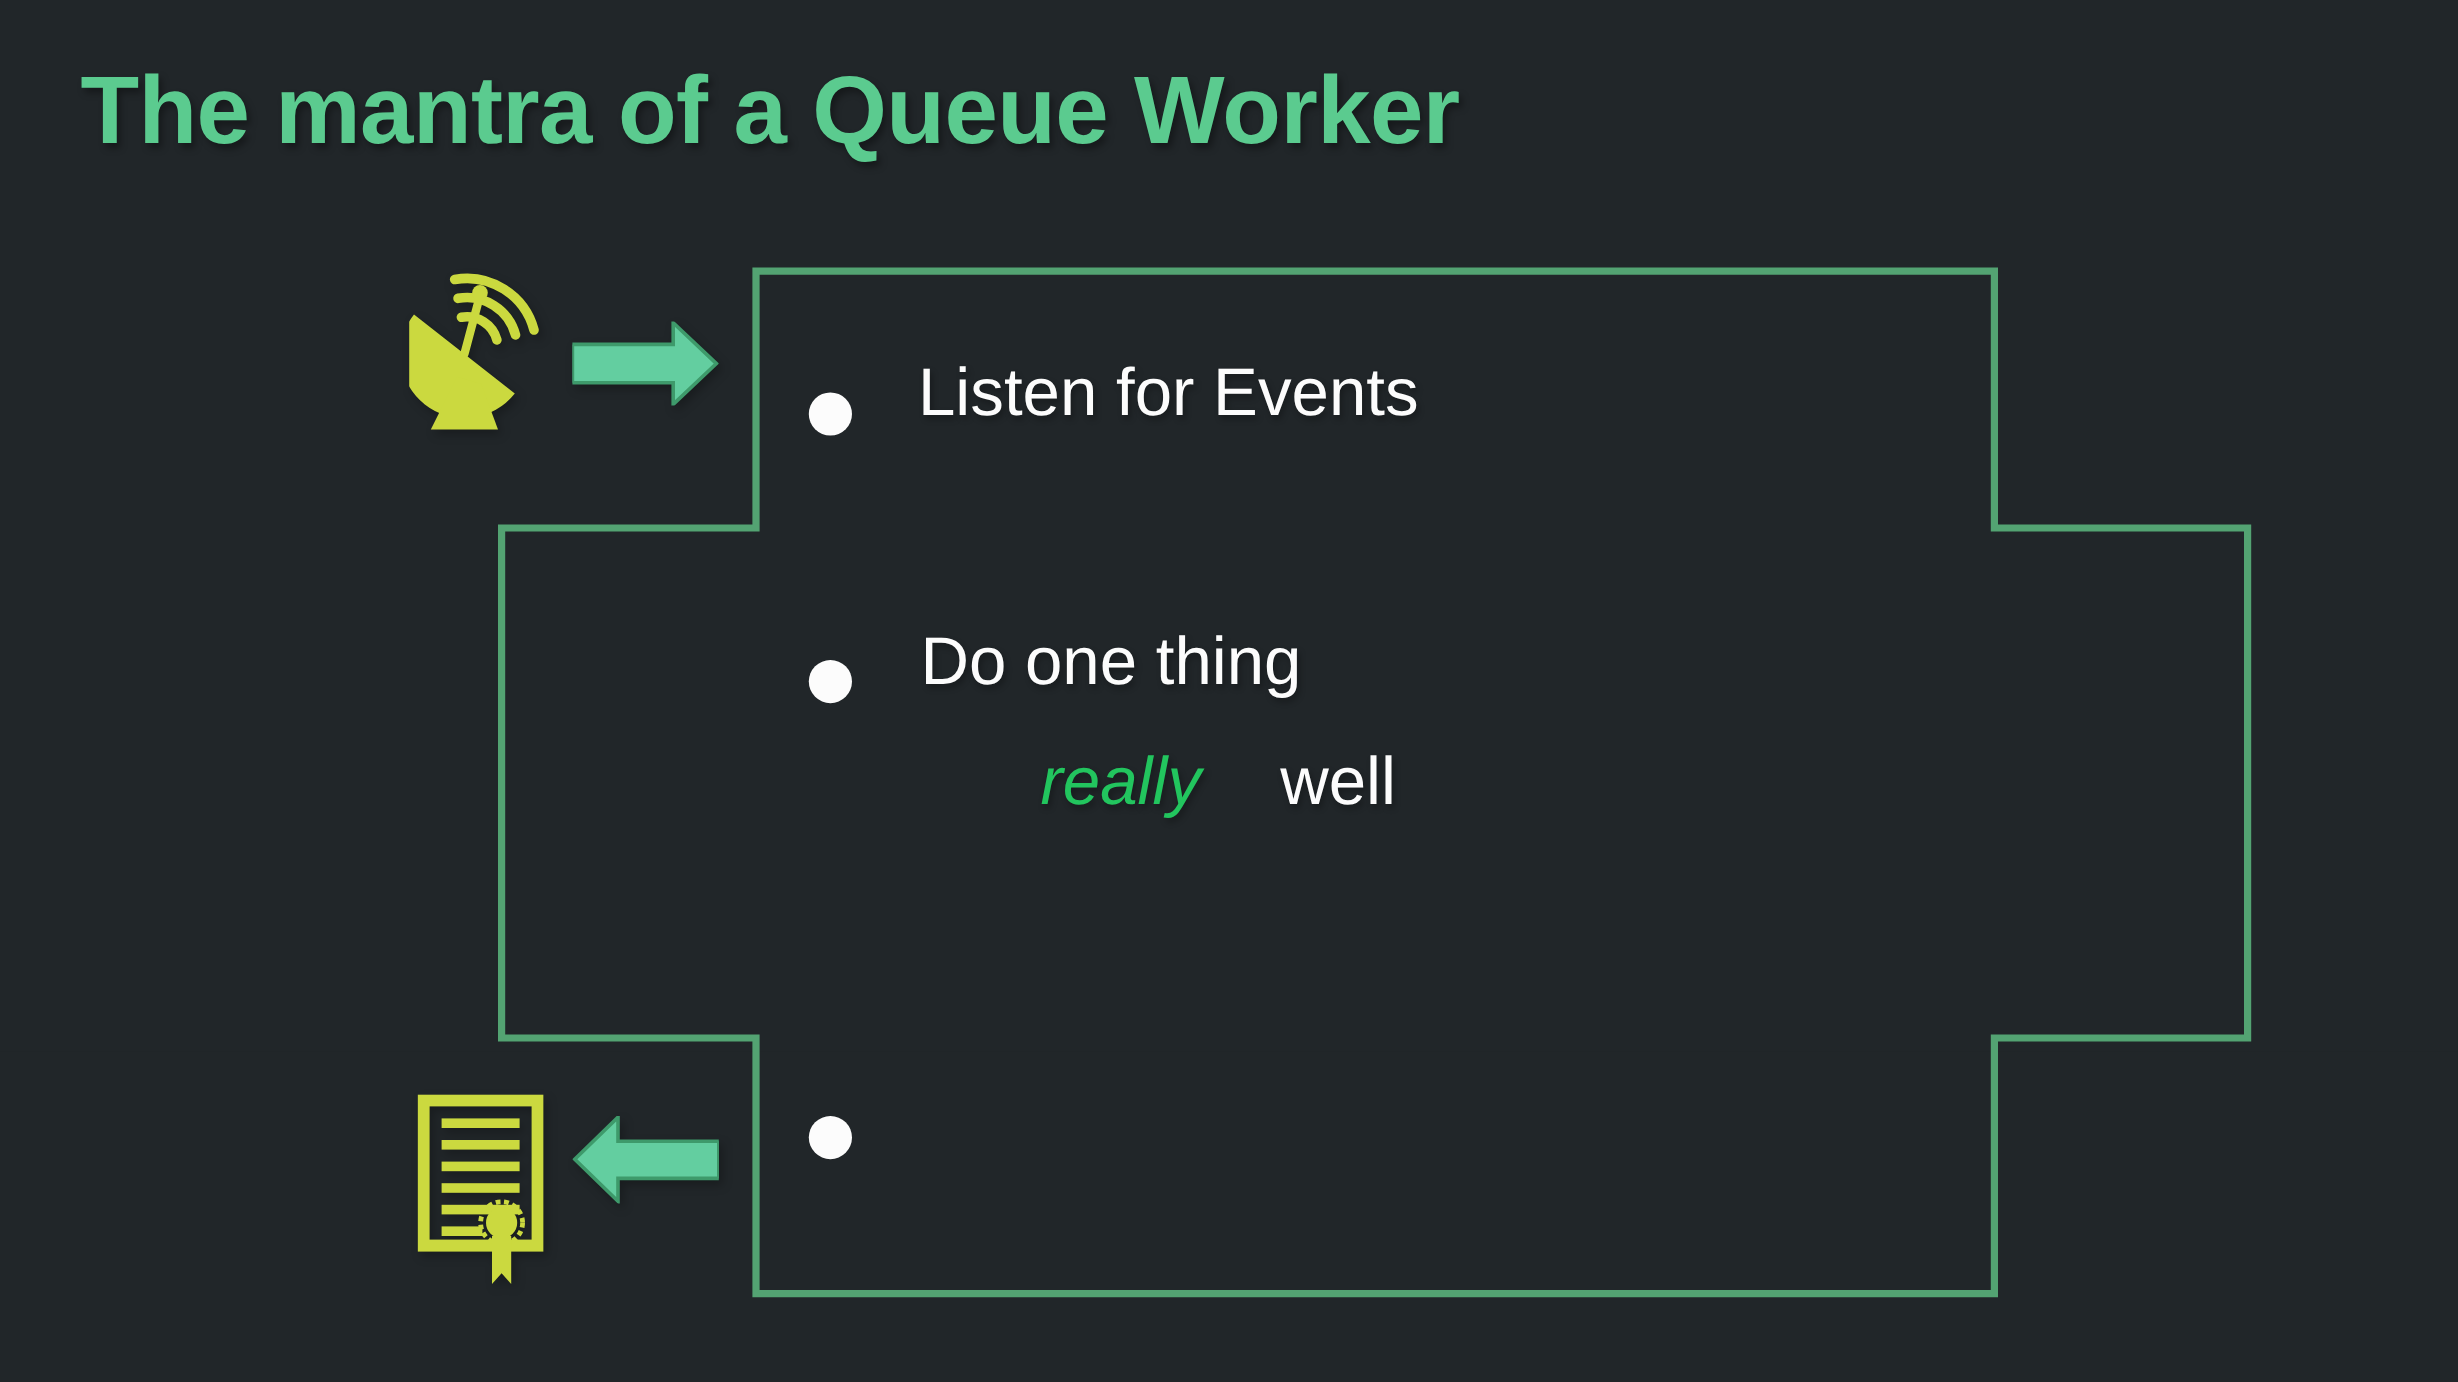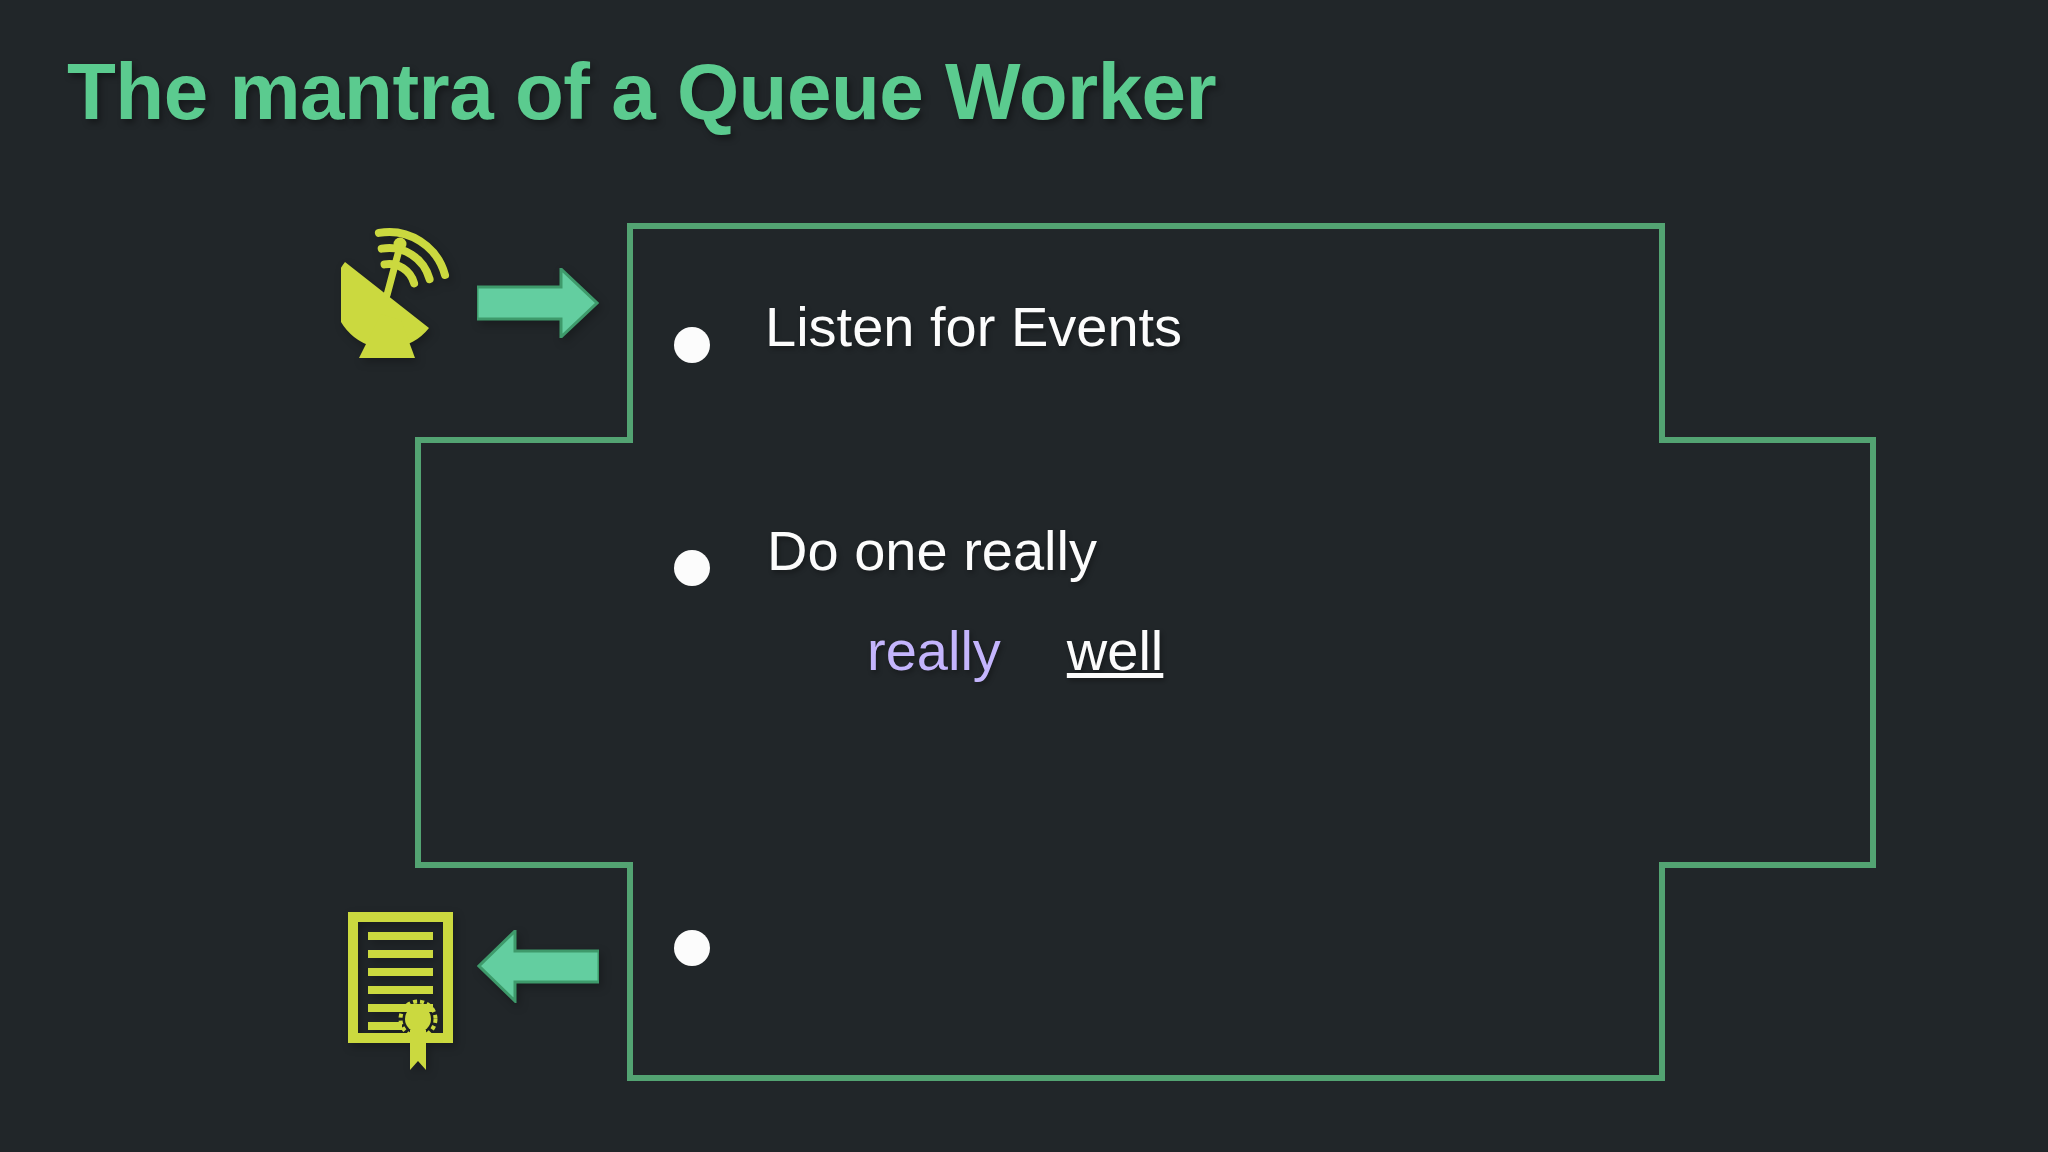--- a/index.html
+++ b/index.html
@@ -57,23 +57,24 @@
     line-height: 1;
     color: #FCFCFC;
     white-space: nowrap;
     text-shadow: 2px 3px 5px rgba(0,0,0,0.30);
   }
   .b1  { left: 765px; top: 299px; }
   .b2a { left: 767px; top: 523px; }
   .b2b { left: 867px; top: 623px; }
   .b3  { left: 767px; top: 898px; }
   .em {
-    color: #c4b5fd;
+    font-style: italic;
+    color: #22c55e;
   }
-  .tail { margin-left: 66px; text-decoration: underline; }
+  .tail { margin-left: 66px; }
 </style>
 </head>
 <body>
 
 <div class="slide">
 
   <h1 class="title">The mantra of a Queue Worker</h1>
 
   <svg class="union-box" viewBox="0 0 2048 1152" xmlns="http://www.w3.org/2000/svg">
     <path d="M 630 226 H 1662 V 440 H 1873 V 865 H 1662 V 1078 H 630 V 865 H 418 V 440 H 630 Z" fill="none" stroke="#53A372" stroke-width="6"></path>
@@ -95,21 +96,21 @@
 
   <svg class="icon arrow-in" width="122" height="70" viewBox="0 0 122 70" xmlns="http://www.w3.org/2000/svg">
     <polygon points="0,19 84,19 84,1 120,35 84,69 84,51 0,51" fill="#63CEA0" stroke="#3E9A6B" stroke-width="3"></polygon>
   </svg>
 
   <div class="bullet-dot dot1"></div>
   <div class="bullet-dot dot2"></div>
   <div class="bullet-dot dot3"></div>
 
   <div class="line b1">Listen for Events</div>
-  <div class="line b2a">Do one really</div>
+  <div class="line b2a">Do one thing</div>
   <div class="line b2b"><span class="em">really</span><span class="tail">well</span></div>
 
   <svg class="icon doc" width="105" height="163" viewBox="0 0 105 163" xmlns="http://www.w3.org/2000/svg">
     <rect x="5" y="5" width="95" height="121" fill="none" stroke="#CBD93F" stroke-width="10"></rect>
     <g fill="#CBD93F">
       <rect x="20" y="20" width="65" height="8"></rect>
       <rect x="20" y="38" width="65" height="8"></rect>
       <rect x="20" y="56" width="65" height="8"></rect>
       <rect x="20" y="74" width="65" height="8"></rect>
       <rect x="20" y="92" width="65" height="8"></rect>

